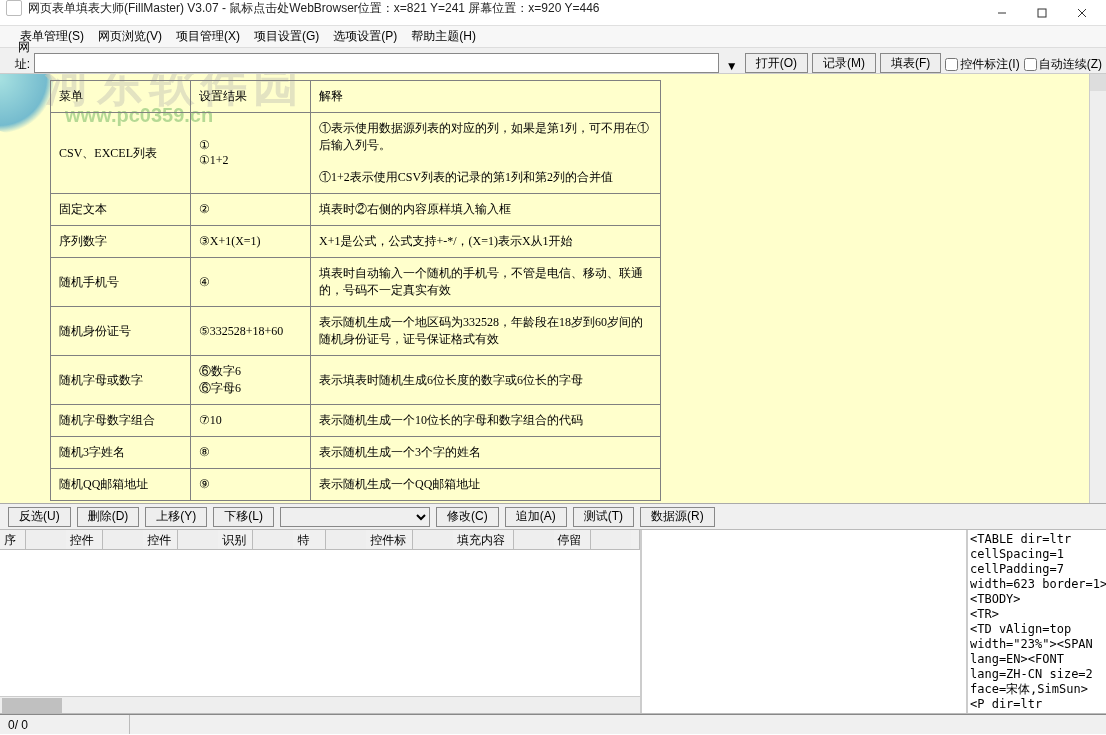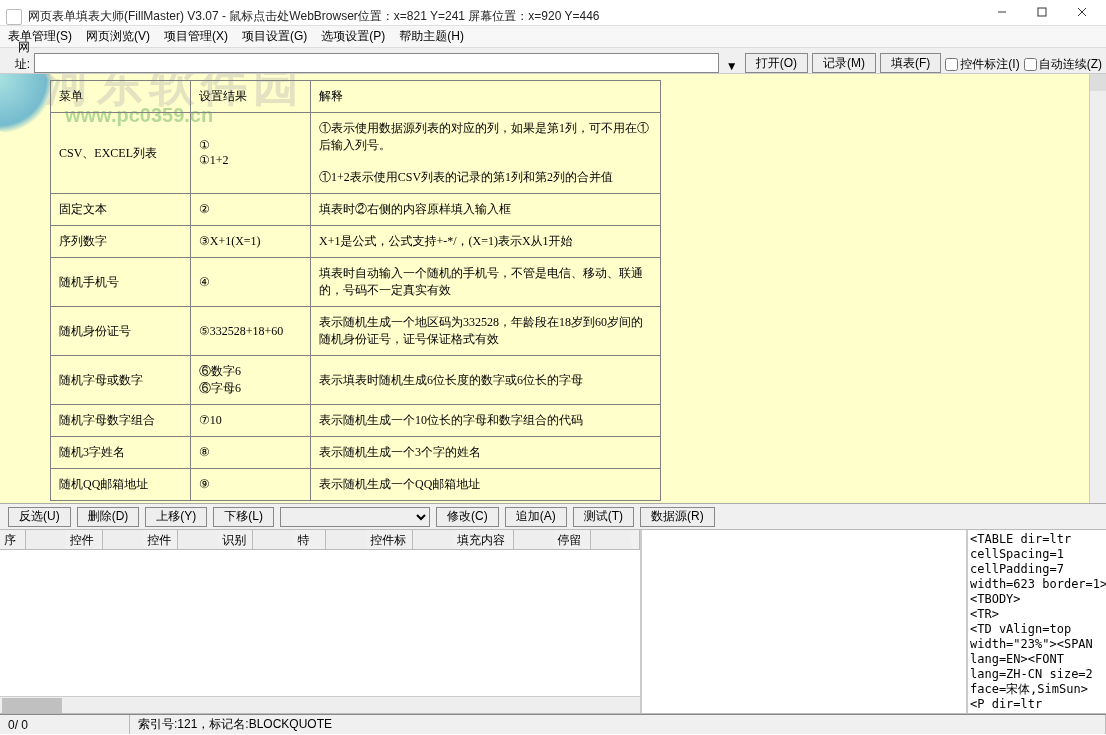--- a/index.html
+++ b/index.html
@@ -8,35 +8,35 @@
     font-family: "Microsoft YaHei", SimSun, sans-serif;
     font-size: 12px;
     background: #fff;
     width: 1106px;
     height: 735px;
     overflow: hidden;
     position: relative;
   }
   .titlebar {
     display: flex;
-    align-items: flex-end;
+    align-items: flex-start;
     height: 26px;
     padding: 0 4px 0 6px;
     background: #fff;
     border-bottom: 1px solid #e0e0e0;
   }
   .titlebar .icon { width: 16px; height: 16px; border: 1px solid #bbb; border-radius: 2px; margin-right: 6px; }
   .titlebar .title { flex: 1; color: #222; font-size: 12px; }
   .winbtns { display: flex; gap: 0; }
   .winbtn { width: 40px; height: 26px; display: flex; align-items: center; justify-content: center; color: #333; }
   .menubar {
     display: flex;
     align-items: center;
     height: 22px;
-    padding: 0 8px;
+    padding: 0 20px;
     background: #f7f7f7;
     border-bottom: 1px solid #ddd;
     gap: 14px;
     font-size: 12px;
   }
   .menubar span { white-space: nowrap; }
   .addrbar {
     display: flex;
     align-items: flex-end;
     height: 26px;
@@ -333,14 +333,13 @@
 lang=EN&gt;&lt;FONT
 lang=ZH-CN size=2
 face=宋体,SimSun&gt;
 &lt;P dir=ltr
 align=center&gt;菜单
 &lt;/FONT&gt;&lt;/SPAN&gt;&lt;/P&gt;</div>
 </div>
 
 <div class="statusbar">
   <div class="cell">0/ 0</div>
-  <div class="cell" style="flex:1">索引号:121，标记名:BLOCKQUOTE</div>
 </div>
 
 </body></html>

